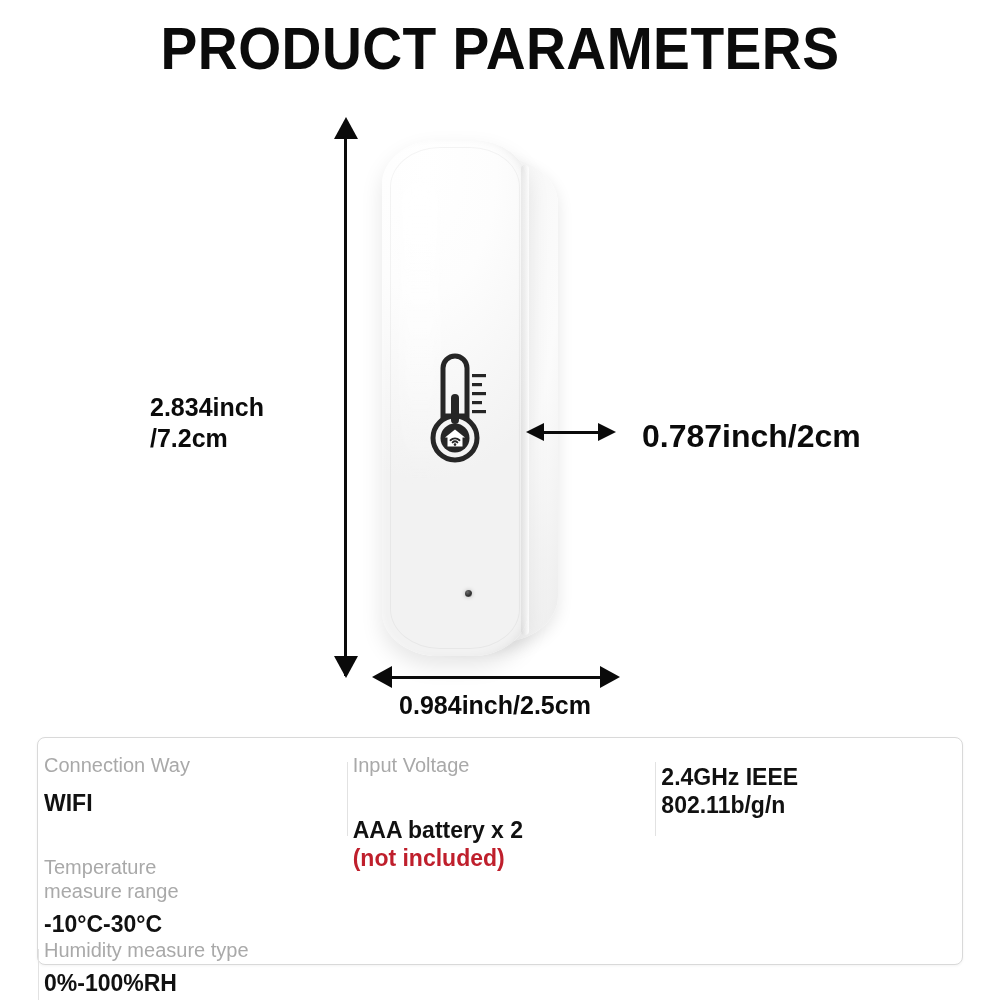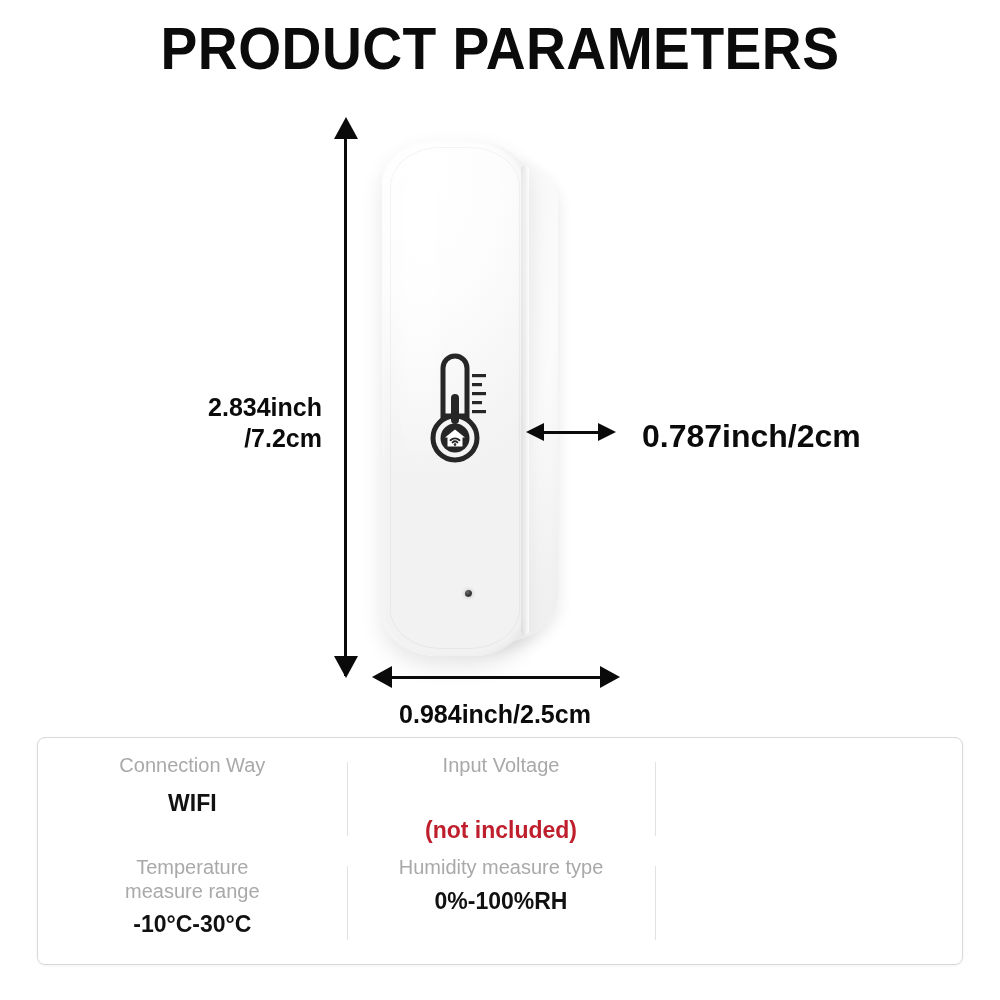--- a/index.html
+++ b/index.html
@@ -176,34 +176,33 @@
   .dim-label {
     position: absolute;
     color: #0b0b0b;
     font-weight: 700;
     line-height: 1.22;
     white-space: pre-line;
   }
   .dim-height-label {
     left: 150px; top: 282px;
     width: 172px;
-    text-align: right;
+    text-align: left;
     font-size: 25px;
   }
   .dim-depth-label {
     left: 642px; top: 307px;
     font-size: 32px;
     text-align: left;
   }
   .dim-width-label {
     left: 330px; top: 580px;
     width: 330px;
     text-align: center;
     font-size: 25px;
-    margin-top: 9px;
   }
 
   
   .spec-table {
     position: absolute;
     left: 37px;
     top: 737px;
     width: 926px;
     height: 228px;
     box-sizing: border-box;
@@ -212,24 +211,24 @@
     background: #ffffff;
     box-shadow: 0 1px 3px rgba(0,0,0,0.05);
   }
   .spec-row {
     position: absolute;
     left: 0;
     width: 926px;
     display: flex;
   }
   .spec-row-1 { top: 14px; height: 100px; }
-  .spec-row-2 { top: 118px; height: 100px; }
+  .spec-row-2 { top: 118px; height: 100px; flex-direction: column; }
   .spec-cell {
     flex: 1 1 0;
-    text-align: center;
+    text-align: left;
     position: relative;
     padding: 0 6px;
     box-sizing: border-box;
   }
   .spec-cell + .spec-cell::before {
     content: "";
     position: absolute;
     left: 0;
     top: 10px;
     width: 1px;
@@ -321,24 +320,27 @@
 <div class="spec-table">
 
   <div class="spec-row spec-row-1 row1">
     <div class="spec-cell">
       <div class="spec-label">Connection Way</div>
       <div class="spec-value">WIFI</div>
     </div>
     <div class="spec-cell">
       <div class="spec-label">Input Voltage</div>
       <div class="spec-value">
+        <span>AAA battery x 2</span>
         <span class="spec-value-note">(not included)</span>
       </div>
     </div>
     <div class="spec-cell">
+      <div class="spec-value">2.4GHz IEEE
+802.11b/g/n</div>
     </div>
   </div>
 
   <div class="spec-row spec-row-2 row2">
     <div class="spec-cell">
       <div class="spec-label">Temperature
 measure range</div>
       <div class="spec-value">-10°C-30°C</div>
     </div>
     <div class="spec-cell">

